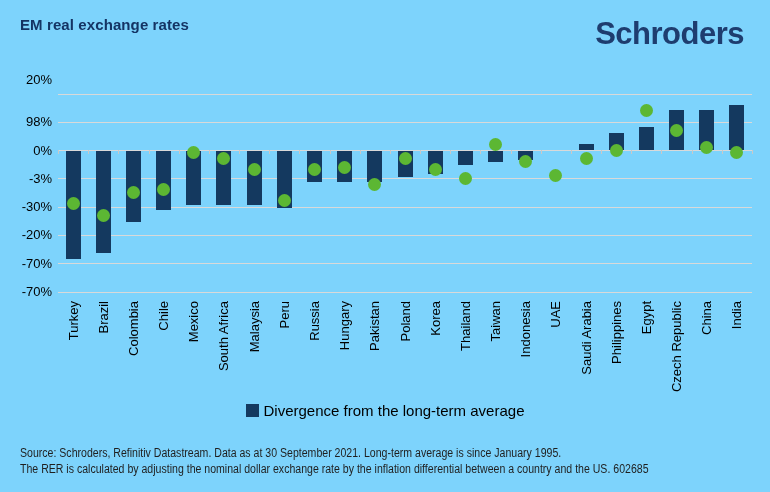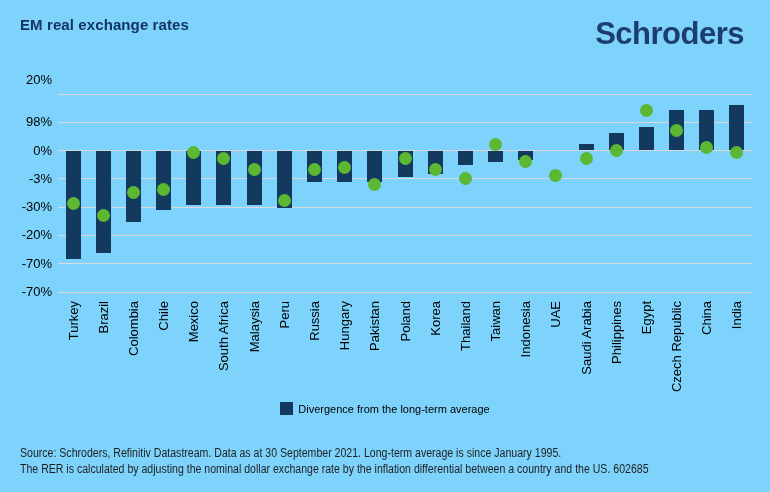--- a/index.html
+++ b/index.html
@@ -23,21 +23,21 @@
   }
   .bar { position:absolute; width:15px; }
   .dot { position:absolute; width:13px; height:13px; border-radius:50%; }
   .xlabel {
     position:absolute; writing-mode:vertical-rl; transform:rotate(180deg);
     font-size:13px; color:#000; line-height:15px; white-space:nowrap;
   }
   .legend {
     position:absolute; left:0; top:402px; width:770px;
     display:flex; justify-content:center; align-items:center; gap:26px;
-    font-size:11px; color:#000;
+    font-size:15px; color:#000;
   }
   .legend-item { display:flex; align-items:center; gap:5px; }
   .swatch-square { width:13px; height:13px; display:inline-block; }
   .swatch-circle { width:12px; height:12px; border-radius:50%; display:inline-block; }
   .footer {
     position:absolute; left:20px; top:446px; width:840px;
     font-size:12px; line-height:15.5px; color:#1f1f1f;
     transform:scaleX(0.88); transform-origin:left top; letter-spacing:0;
   }
 </style>

